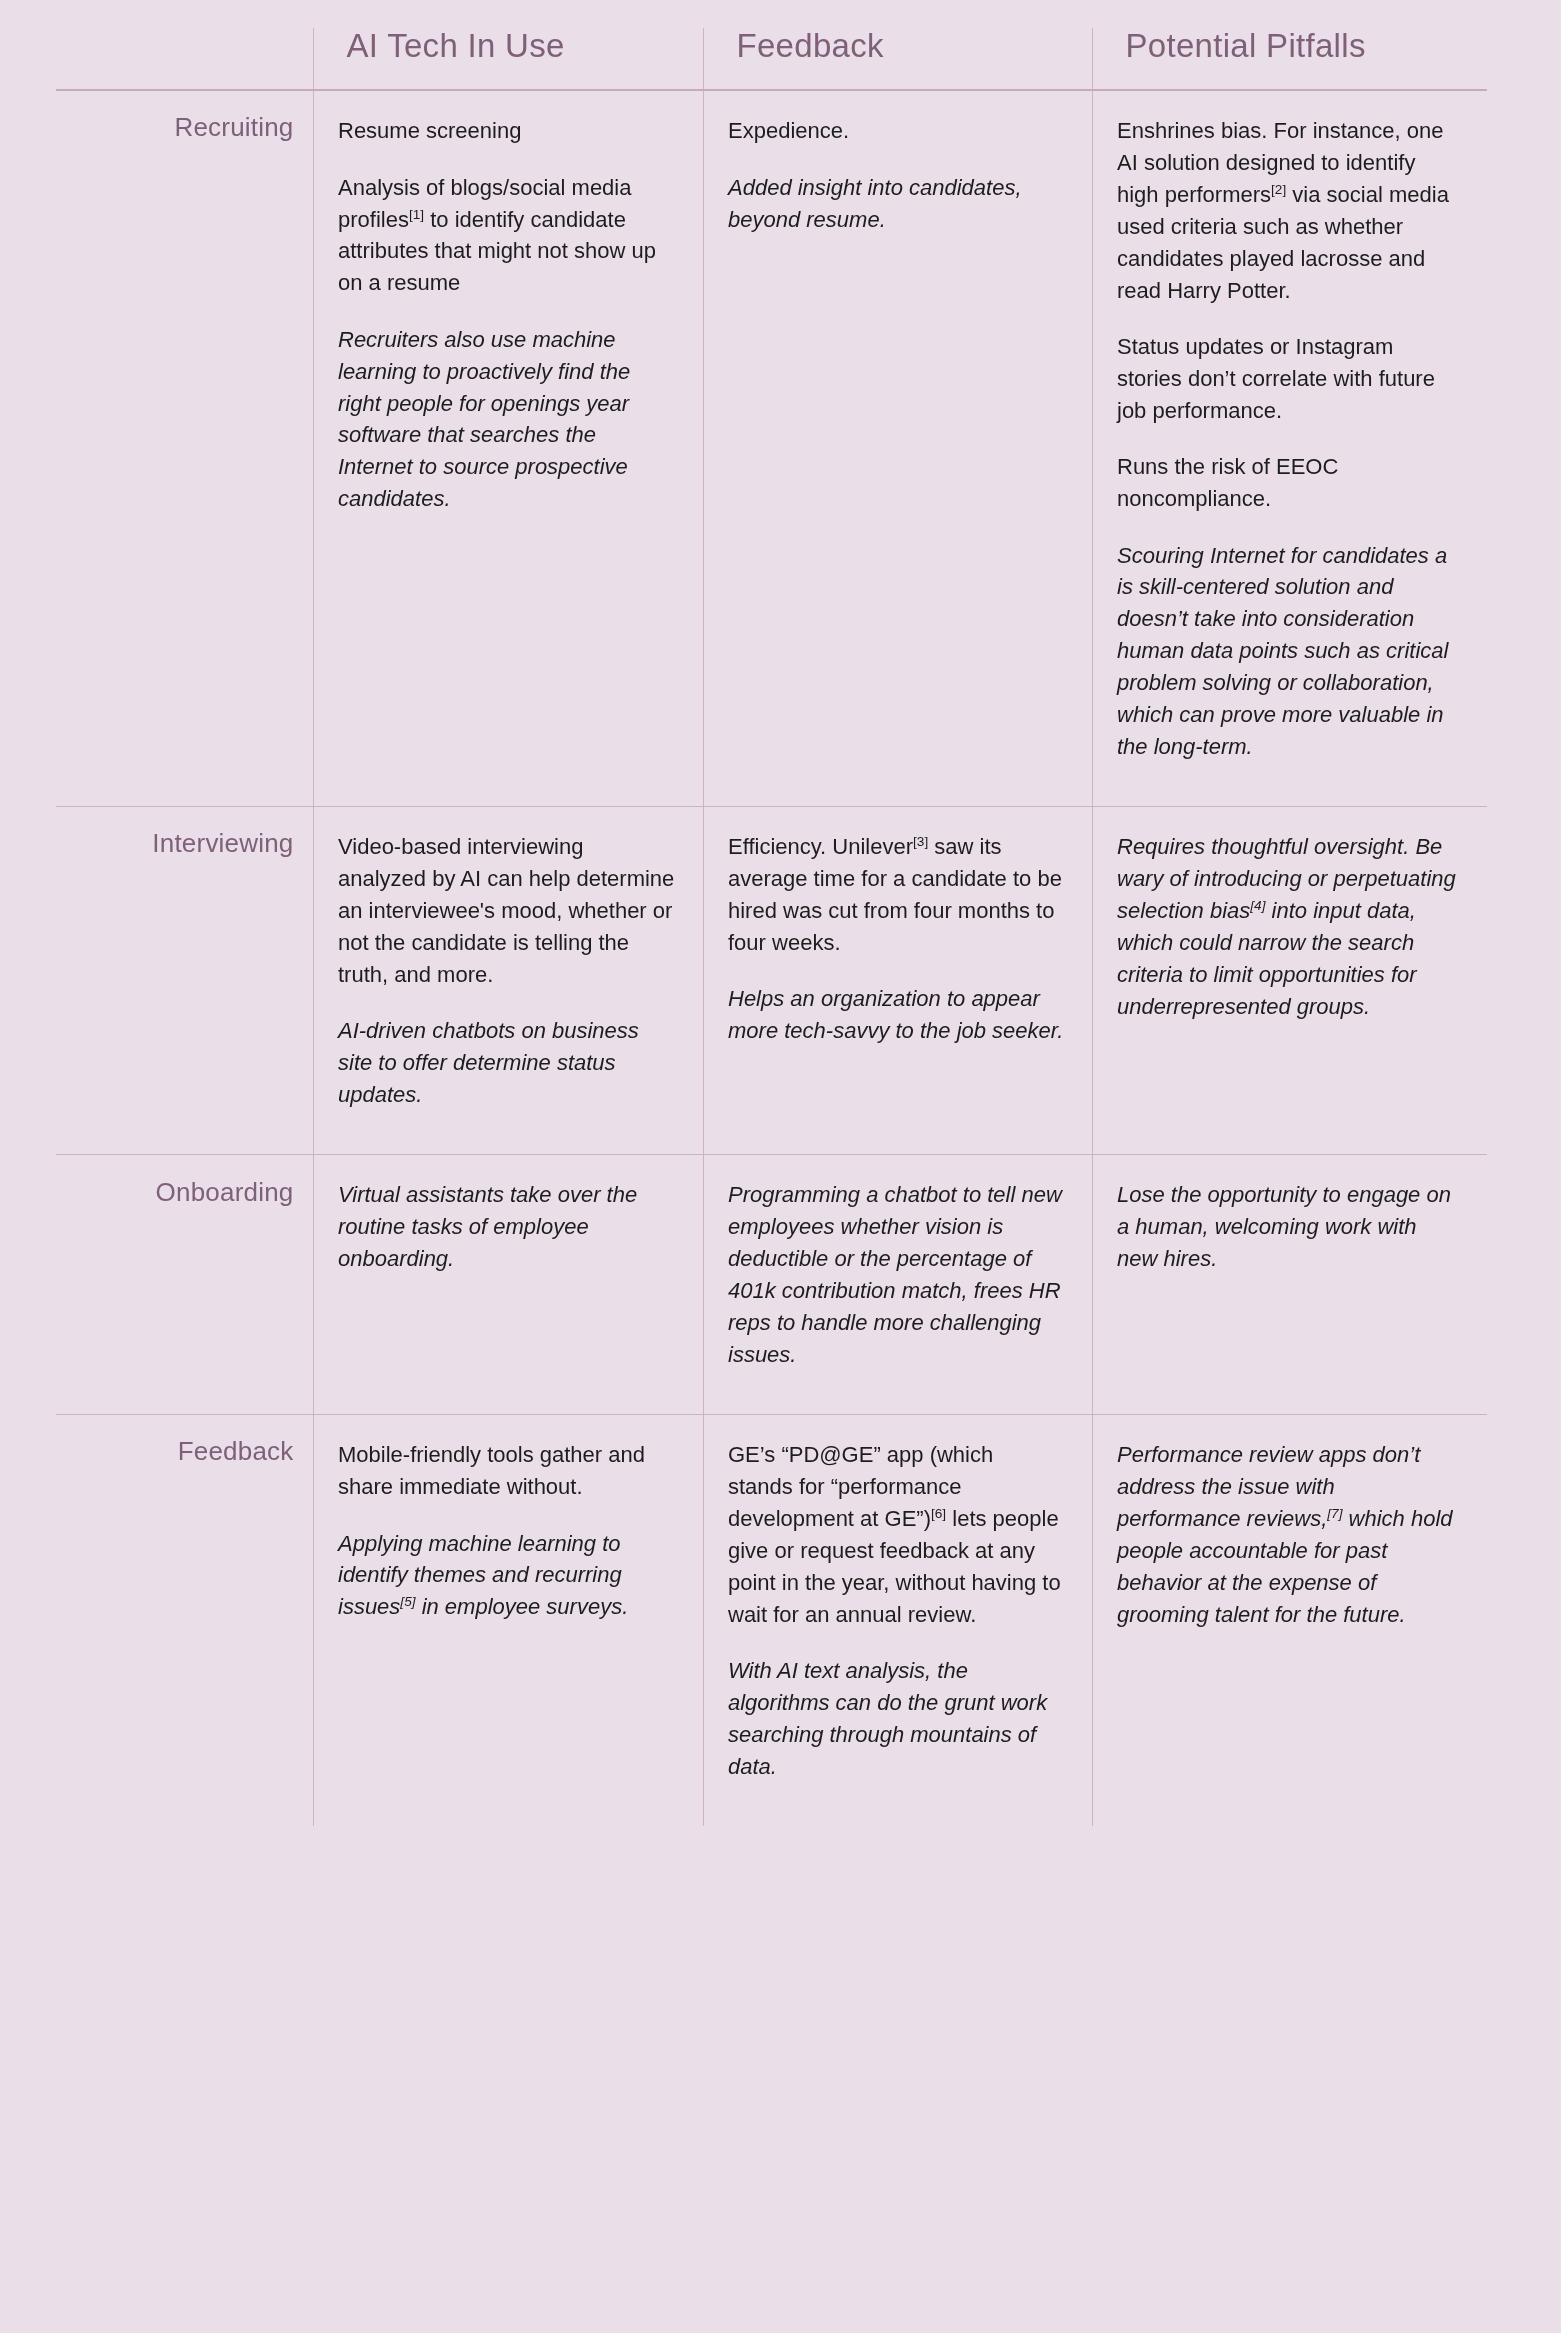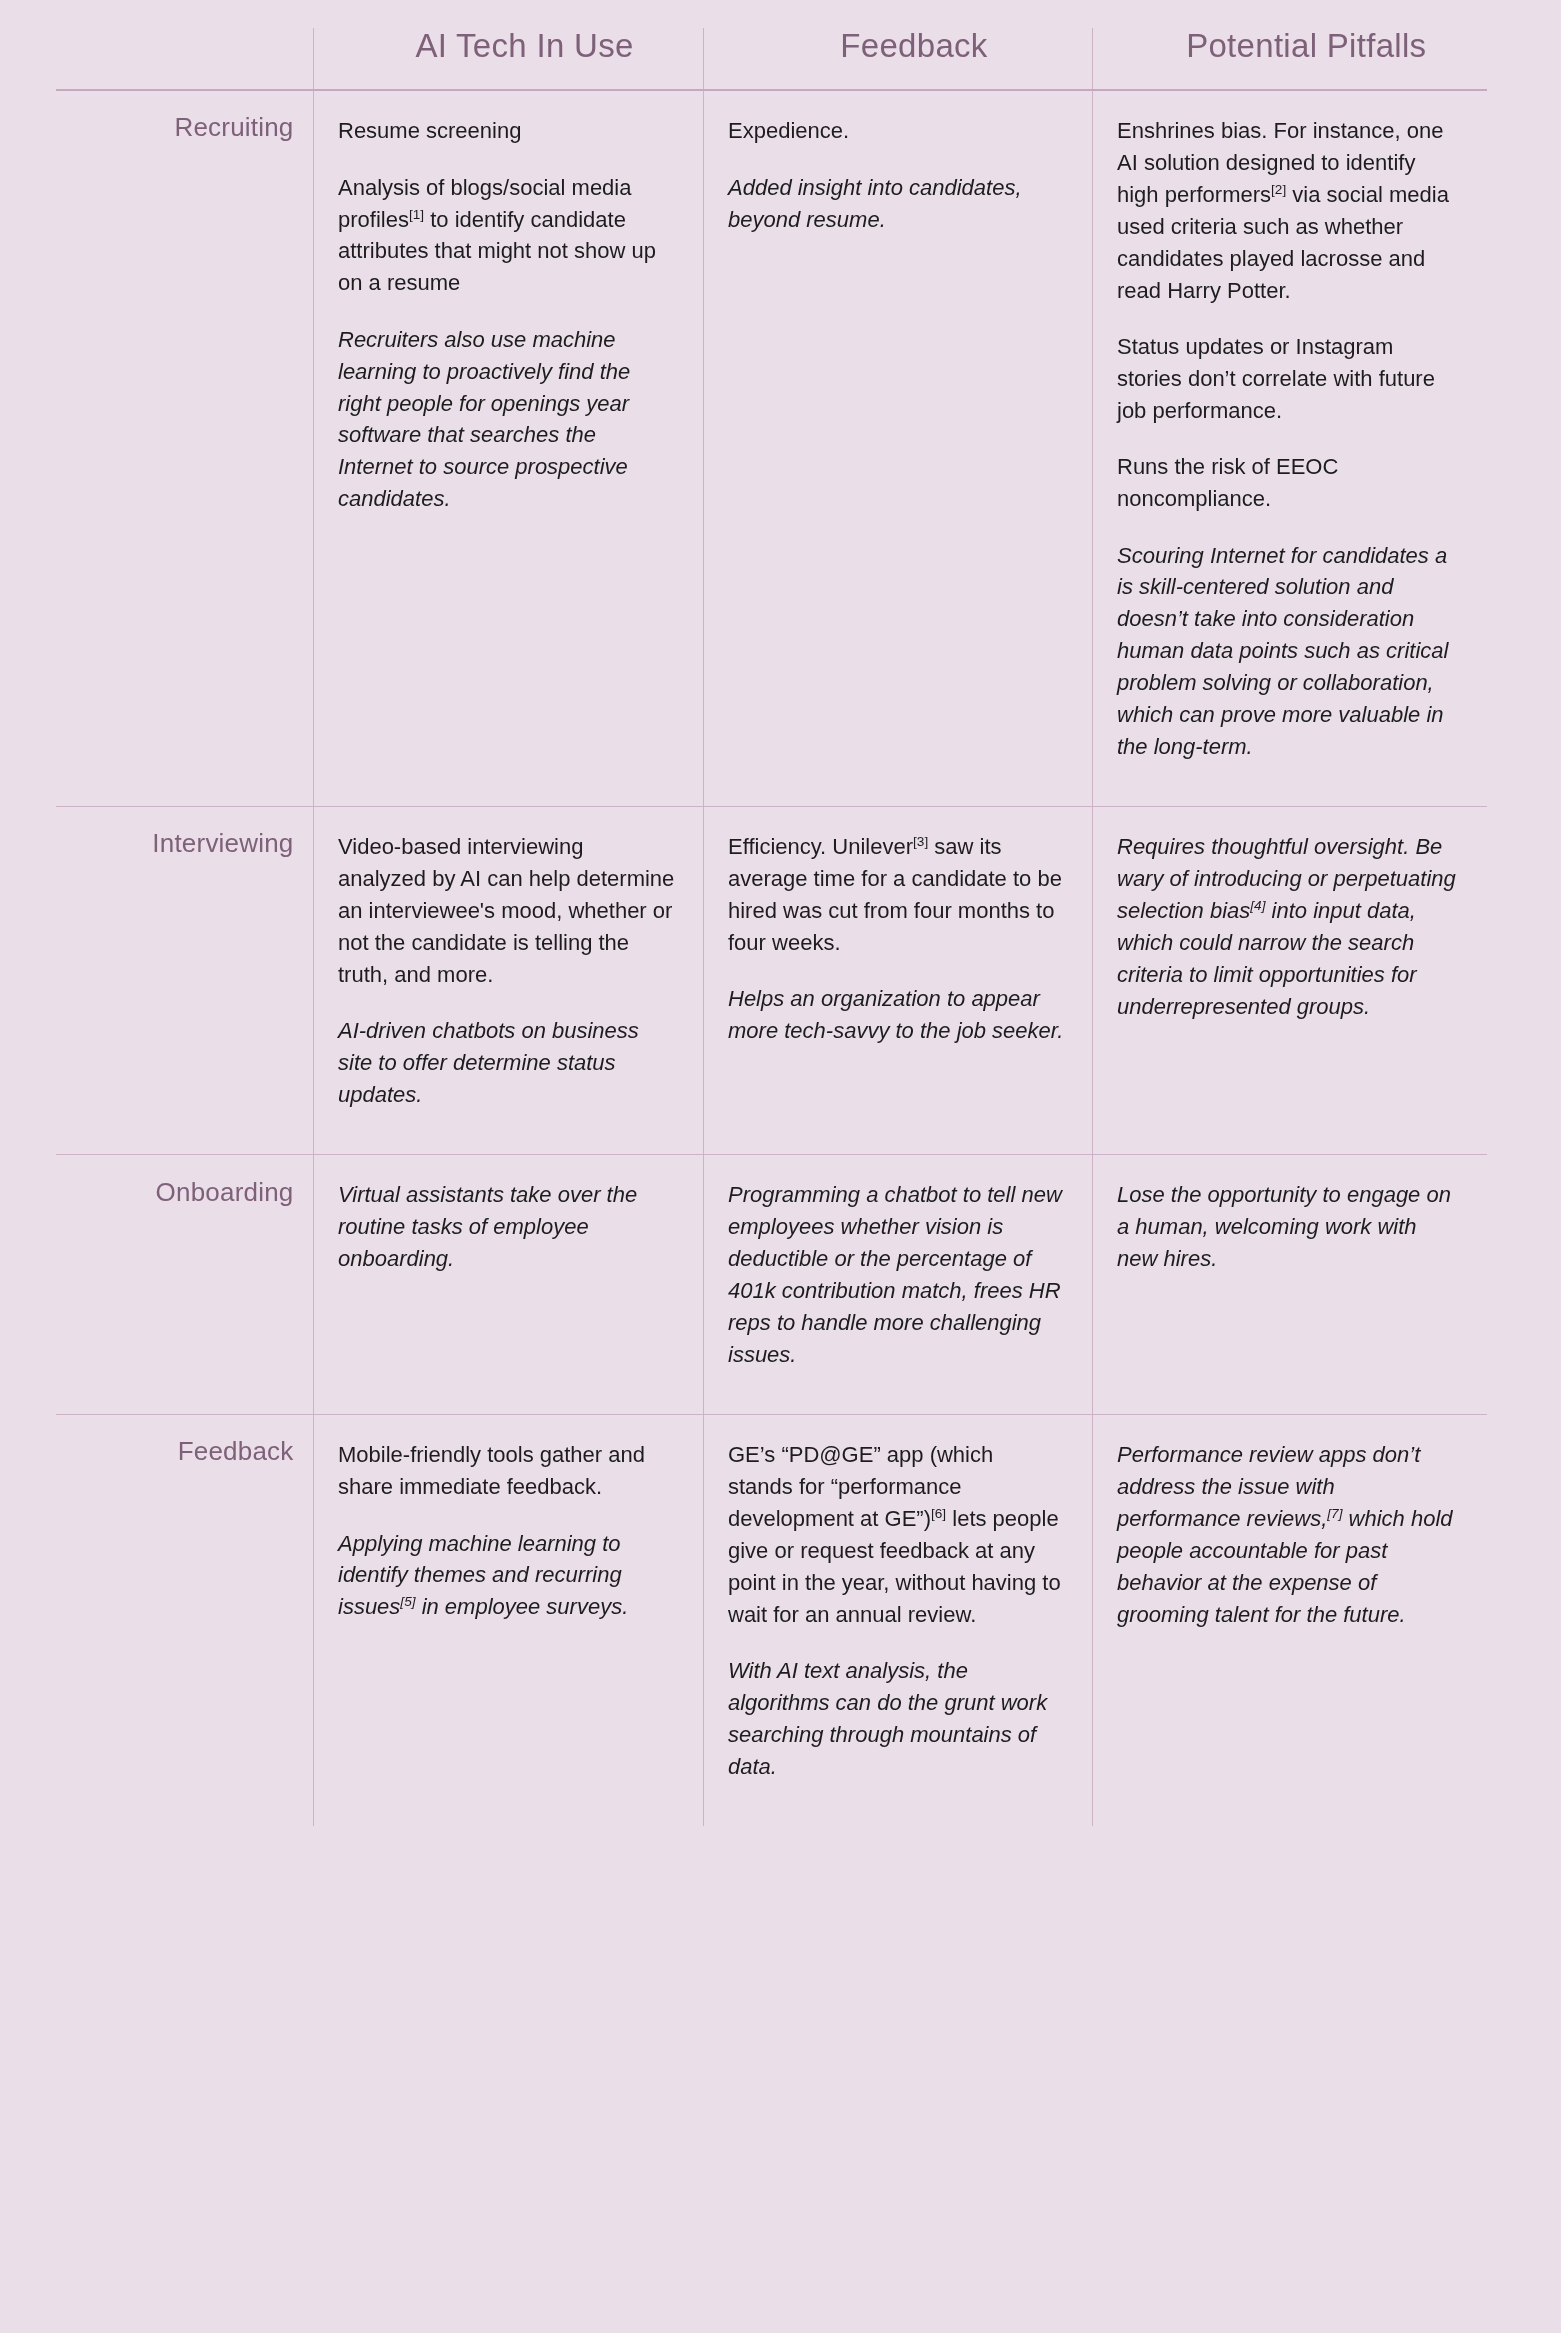--- a/index.html
+++ b/index.html
@@ -51,21 +51,20 @@
     border-bottom: 2.8px solid #c6a9c1;
   }
   thead th.h-label {
     border-bottom: 2.8px solid #c6a9c1;
   }
   thead th.h-tech,
   thead th.h-ben,
   thead th.h-pit {
     border-left: 1.9px solid #cdb2c8;
     padding-left: 33px;
-    text-align: center;
   }
   thead th .hdr-txt { display: block; line-height: 1.1; }
 
   
   tbody td {
     vertical-align: top;
     padding: 24.5px 28px 43px 24.5px;
     font-size: 22px;
     line-height: 1.45;
     color: #1d1d1d;
@@ -184,21 +183,21 @@
           </td>
           <td class="cell-pit">
             <p class="para">Lose the opportunity to engage on a human, welcoming work with new hires.</p>
           </td>
         </tr>
         <tr>
           <td class="cell-label">
             <span class="rowlabel">Feedback</span>
           </td>
           <td class="cell-tech">
-            <p class="para">Mobile-friendly tools gather and share immediate feedback.</p>
+            <p class="para">Mobile-friendly tools gather and share immediate without.</p>
             <p class="para">Applying machine learning to identify themes and recurring issues<sup>[5]</sup> in employee surveys.</p>
           </td>
           <td class="cell-ben">
             <p class="para">GE’s “PD@GE” app (which stands for “performance development at GE”)<sup>[6]</sup> lets people give or request feedback at any point in the year, without having to wait for an annual review.</p>
             <p class="para">With AI text analysis, the algorithms can do the grunt work searching through mountains of data.</p>
           </td>
           <td class="cell-pit">
             <p class="para">Performance review apps don’t address the issue with performance reviews,<sup>[7]</sup> which hold people accountable for past behavior at the expense of grooming talent for the future.</p>
           </td>
         </tr>

